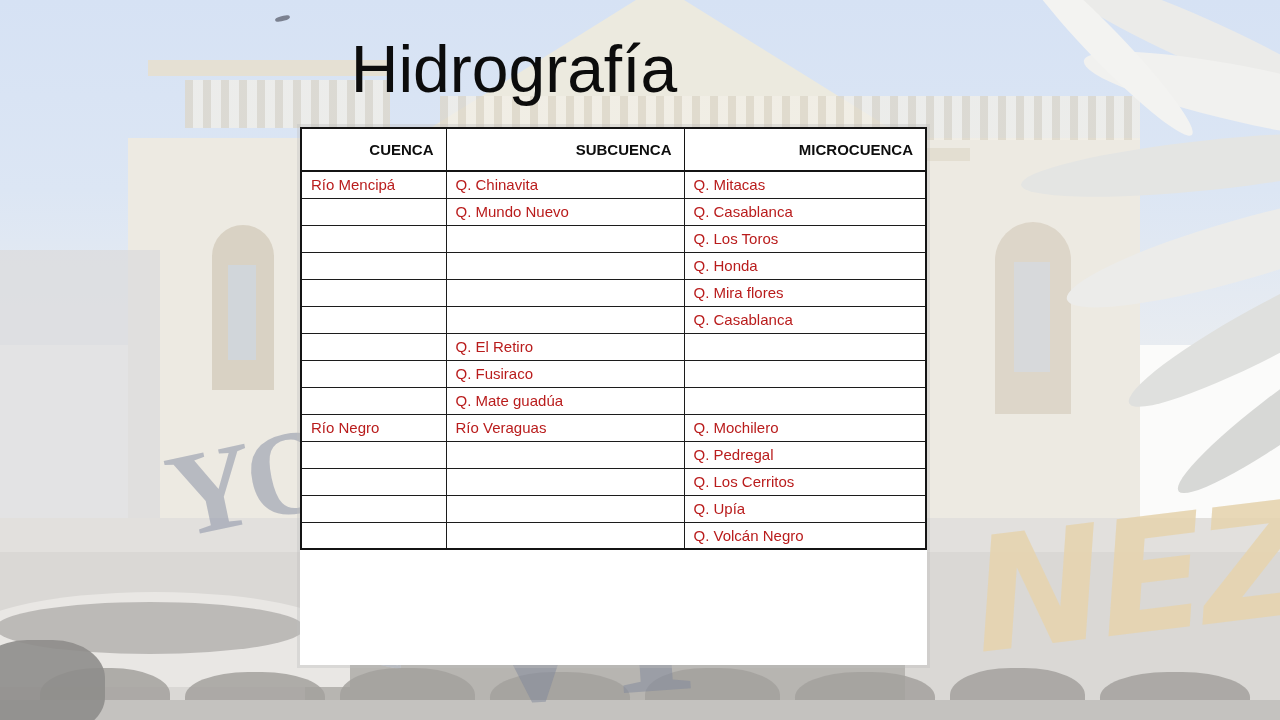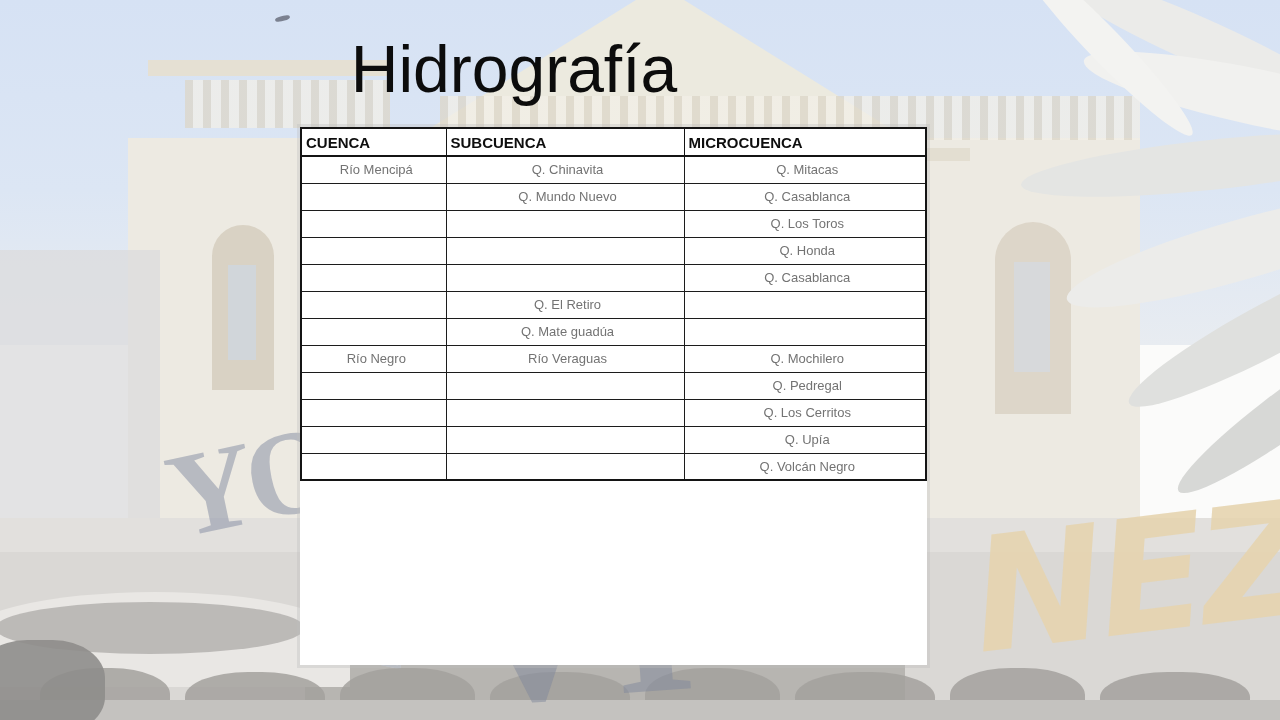--- a/index.html
+++ b/index.html
@@ -72,25 +72,25 @@
   .table-wrap{
     left:300px;top:127px;width:627px;height:538px;overflow:hidden;z-index:3;
     background:#ffffff;
     box-shadow:0 0 0 3px rgba(190,190,190,.35);
   }
   table.hydro{border-collapse:collapse;width:625px;table-layout:fixed;
     border:2px solid #141414;}
   .hydro th{
     border:1px solid #141414;border-bottom:2px solid #141414;
     height:28px;font-size:15px;font-weight:bold;color:#0e0e0e;
-    text-align:left;padding:4px;
+    text-align:right;padding:12px;
   }
   .hydro td{
-    border:1px solid #1c1c1c;height:27px;font-size:13px;color:#737373;
-    text-align:center;vertical-align:middle;padding:0 4px 0 9px;
+    border:1px solid #1c1c1c;height:27px;font-size:15px;color:#b91c1c;
+    text-align:left;vertical-align:middle;padding:0 4px 0 9px;
     white-space:nowrap;overflow:hidden;
   }
 </style>
 </head>
 <body>
 
 <div class="slide">
 
   <div class="bg">
     <div class="abs bg-sky"></div>
@@ -168,25 +168,35 @@
             <td>Q. Los Toros</td>
           </tr>
           <tr>
             <td></td>
             <td></td>
             <td>Q. Honda</td>
           </tr>
           <tr>
             <td></td>
             <td></td>
+            <td>Q. Mira flores</td>
+          </tr>
+          <tr>
+            <td></td>
+            <td></td>
             <td>Q. Casablanca</td>
           </tr>
           <tr>
             <td></td>
             <td>Q. El Retiro</td>
+            <td></td>
+          </tr>
+          <tr>
+            <td></td>
+            <td>Q. Fusiraco</td>
             <td></td>
           </tr>
           <tr>
             <td></td>
             <td>Q. Mate guadúa</td>
             <td></td>
           </tr>
           <tr>
             <td>Río Negro</td>
             <td>Río Veraguas</td>

